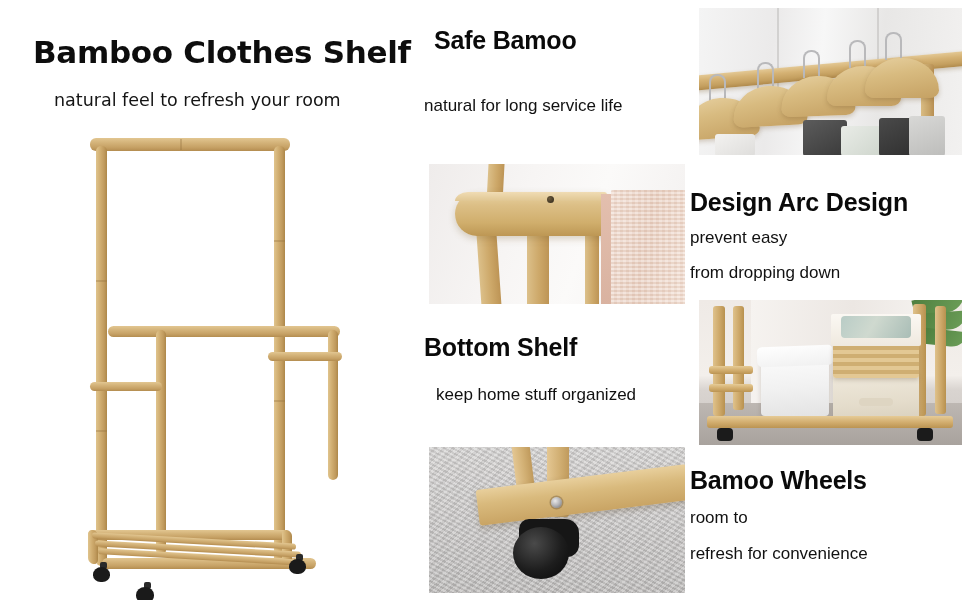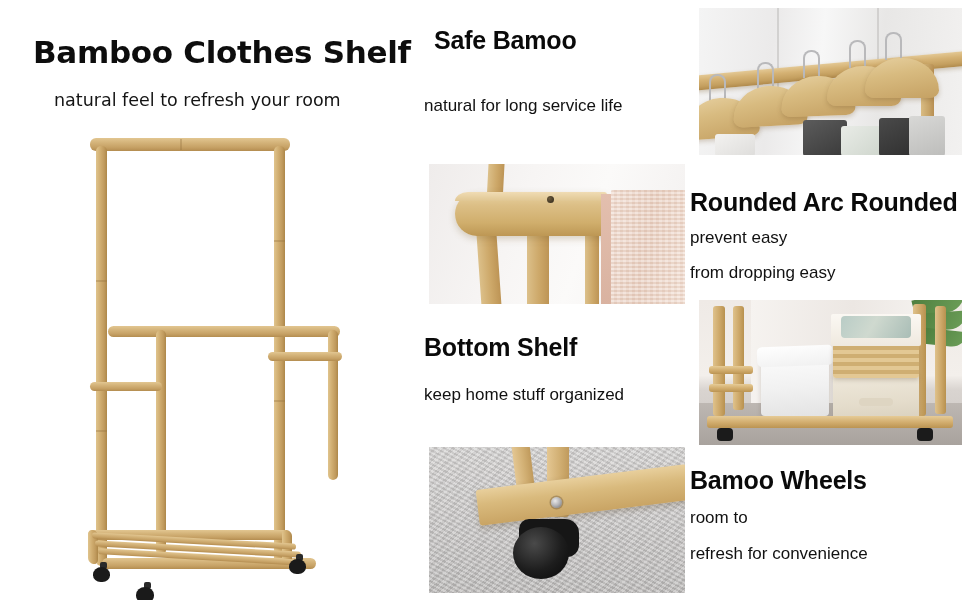--- a/index.html
+++ b/index.html
@@ -343,21 +343,21 @@
 
   <div class="arm" style="left:26px; top:28px; width:152px; height:44px;"></div>
   <div class="armtop" style="left:26px; top:28px; width:152px; height:9px;"></div>
   <div class="screw" style="left:118px; top:32px;"></div>
 
   <div class="towelfold" style="left:172px; top:30px; width:14px; height:112px;"></div>
   <div class="towel" style="left:182px; top:26px; width:78px; height:116px;"></div>
 </div>
 
 <div class="abs feat-title" style="left:424px; top:333px;">Bottom Shelf</div>
-<div class="abs feat-sub" style="left:424px; top:385px;">keep home stuff organized</div>
+<div class="abs feat-sub" style="left:436px; top:385px;">keep home stuff organized</div>
 
 <div class="photo ph-wheel" style="left:429px; top:447px; width:256px; height:146px;">
   <div class="bg"></div>
 
   <div class="legv" style="left:86px; top:-4px; width:18px; height:62px; transform:rotate(-7deg);"></div>
   <div class="legv" style="left:118px; top:-4px; width:22px; height:74px;"></div>
   <div class="leg" style="left:48px; top:30px; width:212px; height:36px; transform:rotate(-7deg);"></div>
   <div class="bolt" style="left:122px; top:50px;"></div>
 
   <div class="castbody" style="left:90px; top:72px; width:60px; height:38px;"></div>
@@ -387,23 +387,23 @@
   <div class="hook" style="left:186px; top:24px;"></div>
   <div class="hanger" style="left:166px; top:50px;"></div>
 
   <div class="cloth" style="left:104px; top:112px; width:44px; height:36px; background:linear-gradient(150deg,#5c5c5c,#3a3a3a);"></div>
   <div class="cloth" style="left:142px; top:118px; width:40px; height:30px; background:linear-gradient(140deg,#e9ece7,#cfd6cd);"></div>
   <div class="cloth" style="left:180px; top:110px; width:38px; height:38px; background:linear-gradient(150deg,#4a4a4a,#2f2f2f);"></div>
   <div class="cloth" style="left:210px; top:108px; width:36px; height:40px; background:linear-gradient(160deg,#d8d8d6,#bdbdbb);"></div>
   <div class="cloth" style="left:16px; top:126px; width:40px; height:22px; background:linear-gradient(150deg,#f3f2f0,#dedddb);"></div>
 </div>
 
-<div class="abs feat-title" style="left:690px; top:188px;">Rounded Arc Rounded</div>
+<div class="abs feat-title" style="left:690px; top:188px;">Design Arc Design</div>
 <div class="abs feat-sub" style="left:690px; top:228px;">prevent easy</div>
-<div class="abs feat-sub" style="left:690px; top:263px;">from dropping easy</div>
+<div class="abs feat-sub" style="left:690px; top:263px;">from dropping down</div>
 
 <div class="photo ph-shelf" style="left:699px; top:300px; width:263px; height:145px;">
   <div class="bg"></div>
   <div class="curtain" style="left:52px; top:0; width:162px; height:104px;"></div>
   <div class="floor" style="height:42px;"></div>
 
   <div class="palm" style="left:214px; top:-6px; width:54px; height:20px; border-radius:0 0 40px 0; transform:rotate(-14deg);"></div>
   <div class="palm" style="left:220px; top:12px; width:48px; height:18px; border-radius:0 0 40px 0; transform:rotate(-4deg);"></div>
   <div class="palm" style="left:226px; top:30px; width:42px; height:16px; border-radius:0 0 36px 0; transform:rotate(6deg);"></div>
 

